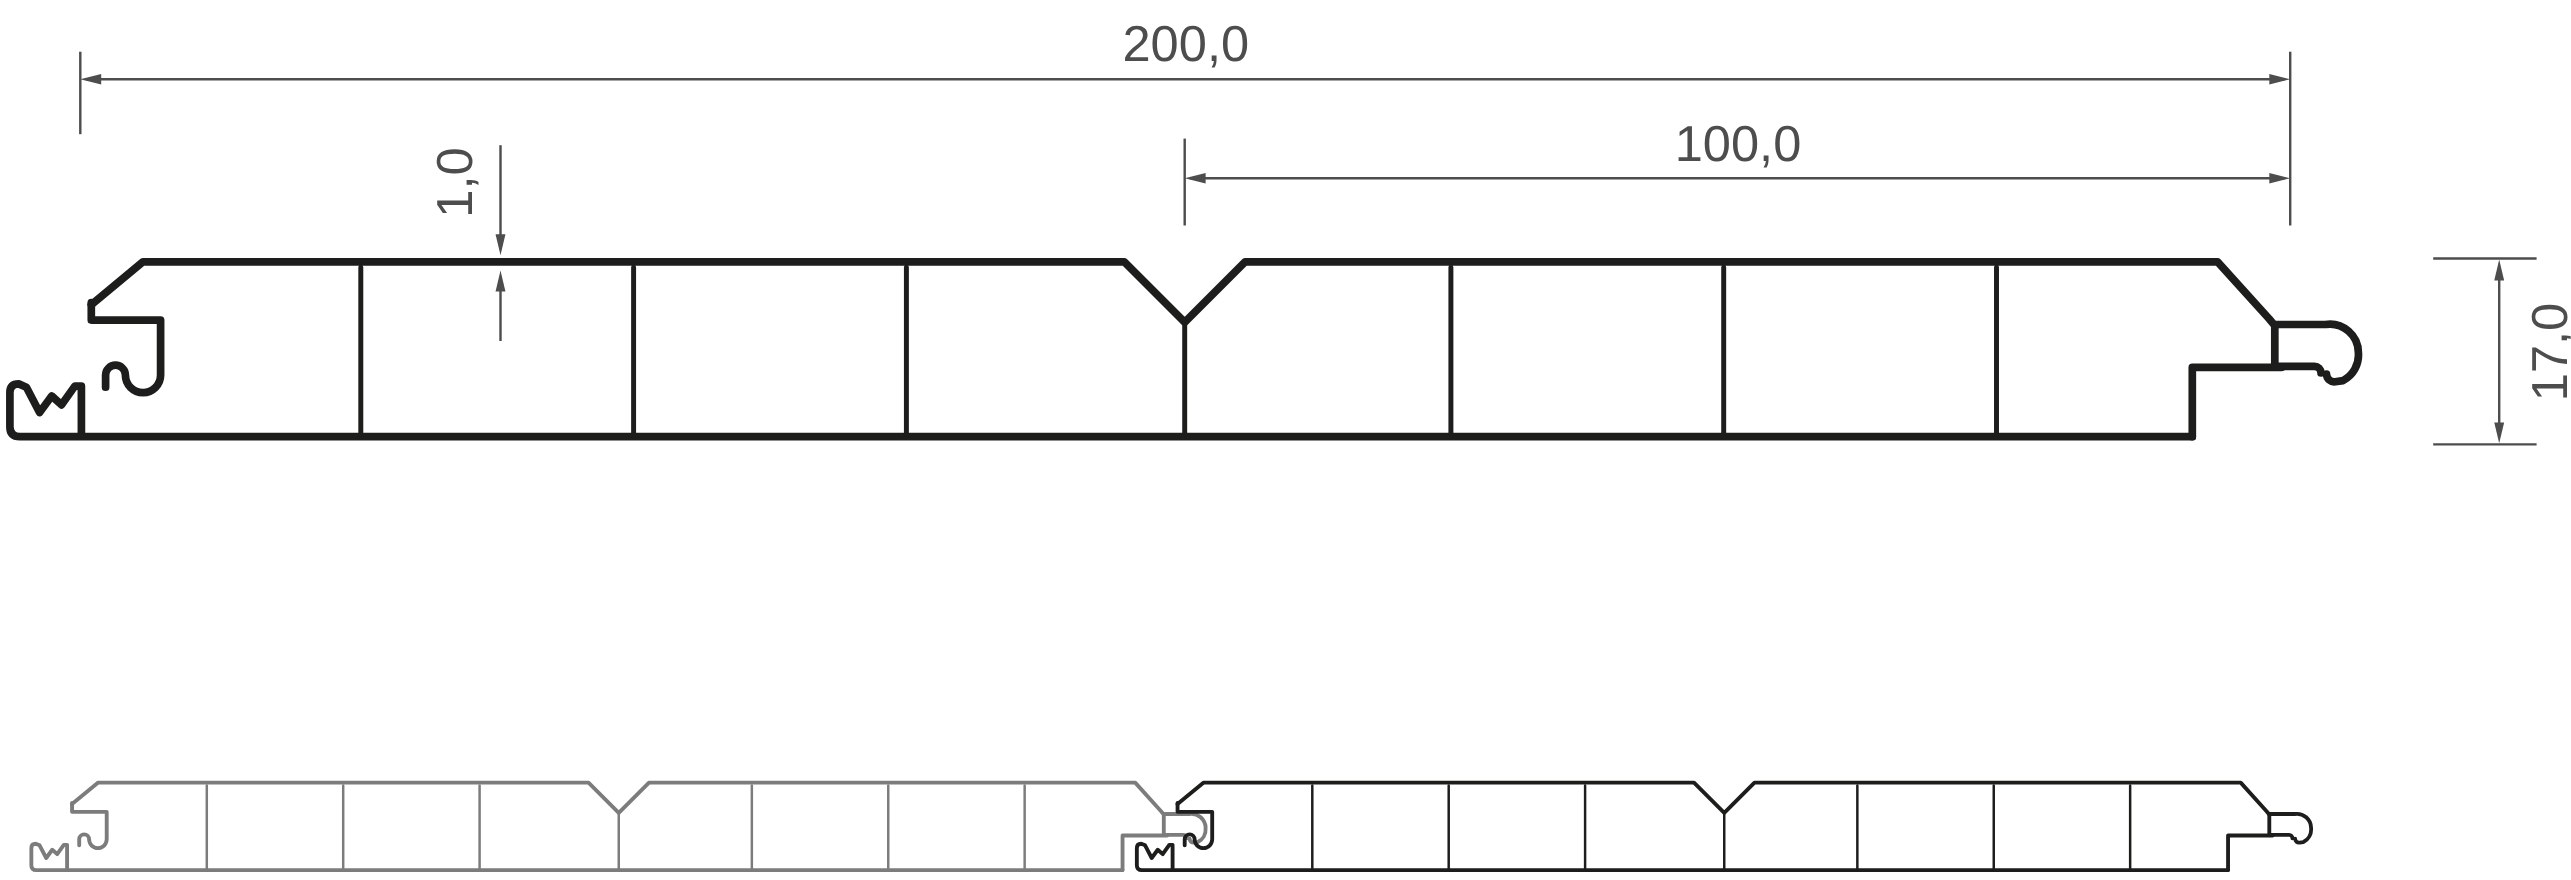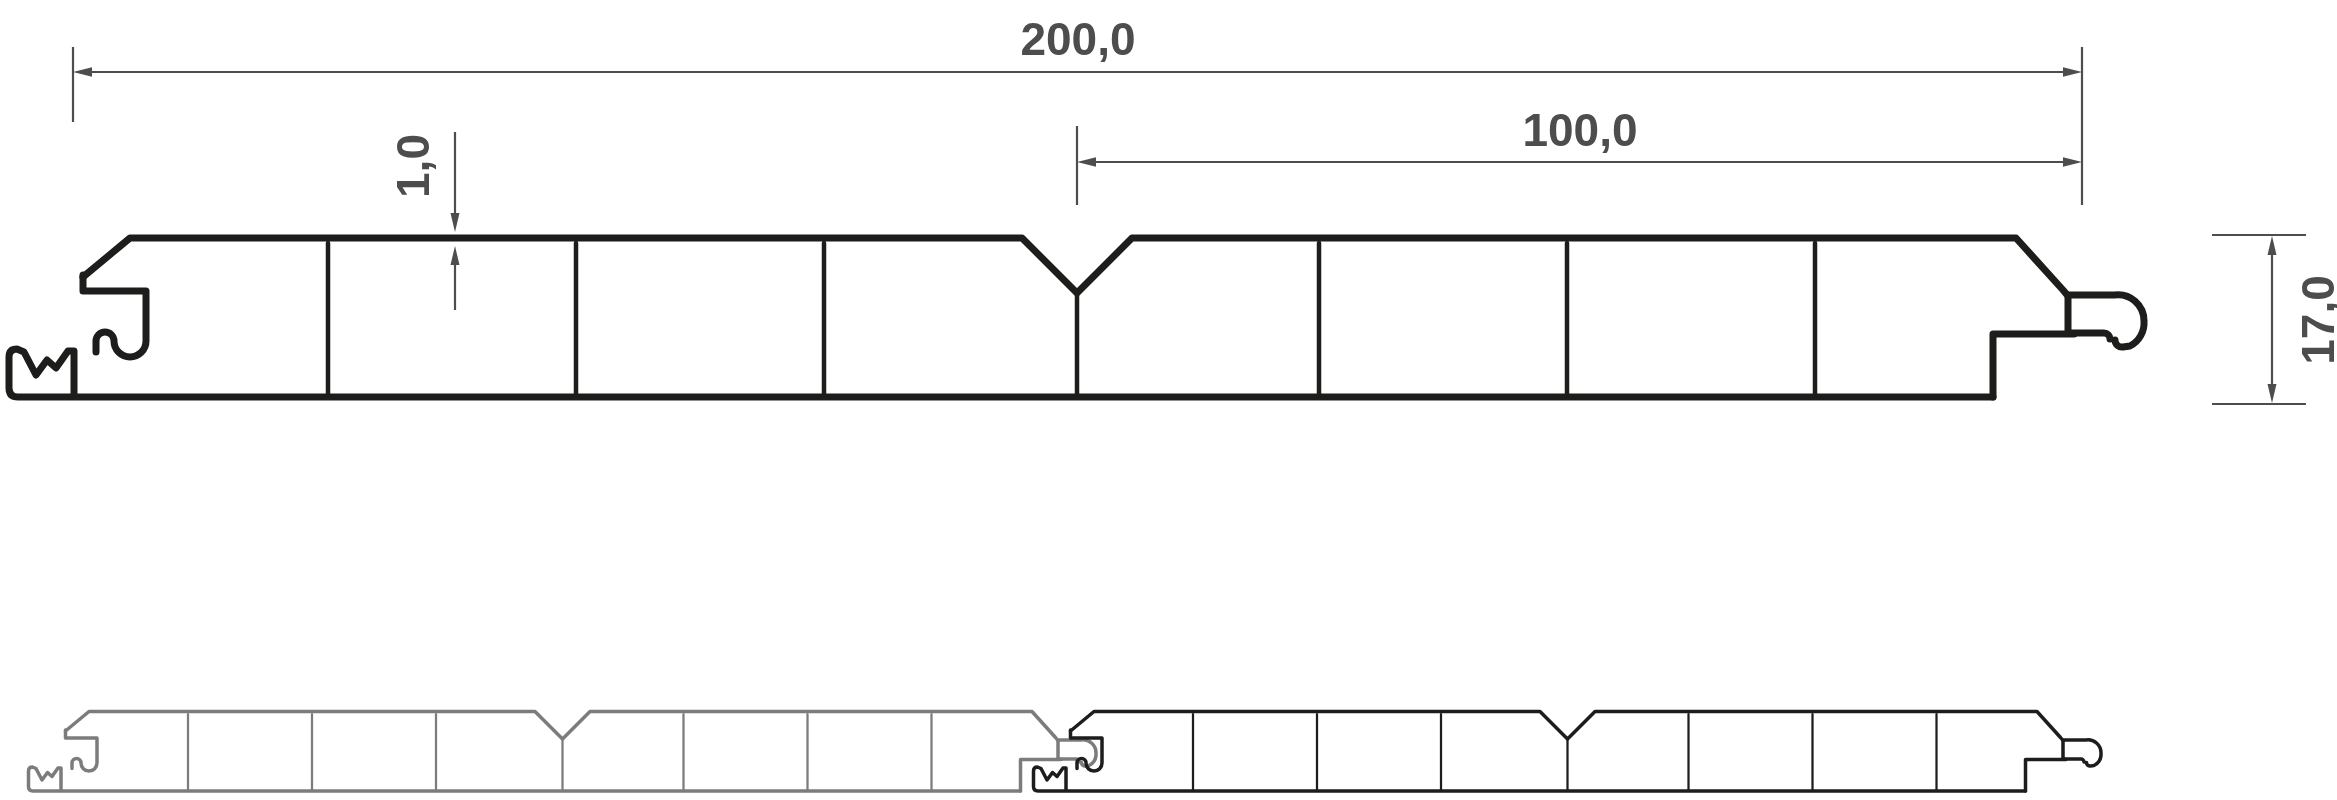--- a/index.html
+++ b/index.html
@@ -1,17 +1,17 @@
 <!DOCTYPE html>
 <html><head>
 <meta charset="utf-8">
 <style>
   html,body{margin:0;padding:0;background:#fff;}
   body{width:2337px;height:800px;position:relative;font-family:"Liberation Sans",sans-serif;}
-  #stage{position:absolute;inset:0;font-weight:bold;}
+  #stage{position:absolute;inset:0;}
   svg{display:block;}
   .dim-text{font-size:46px;letter-spacing:0px;}
 </style>
 </head>
 <body>
 
 <div id="stage">
 <svg viewBox="0 0 2337 800" width="2337" height="800" xmlns="http://www.w3.org/2000/svg">
 
   <defs>

